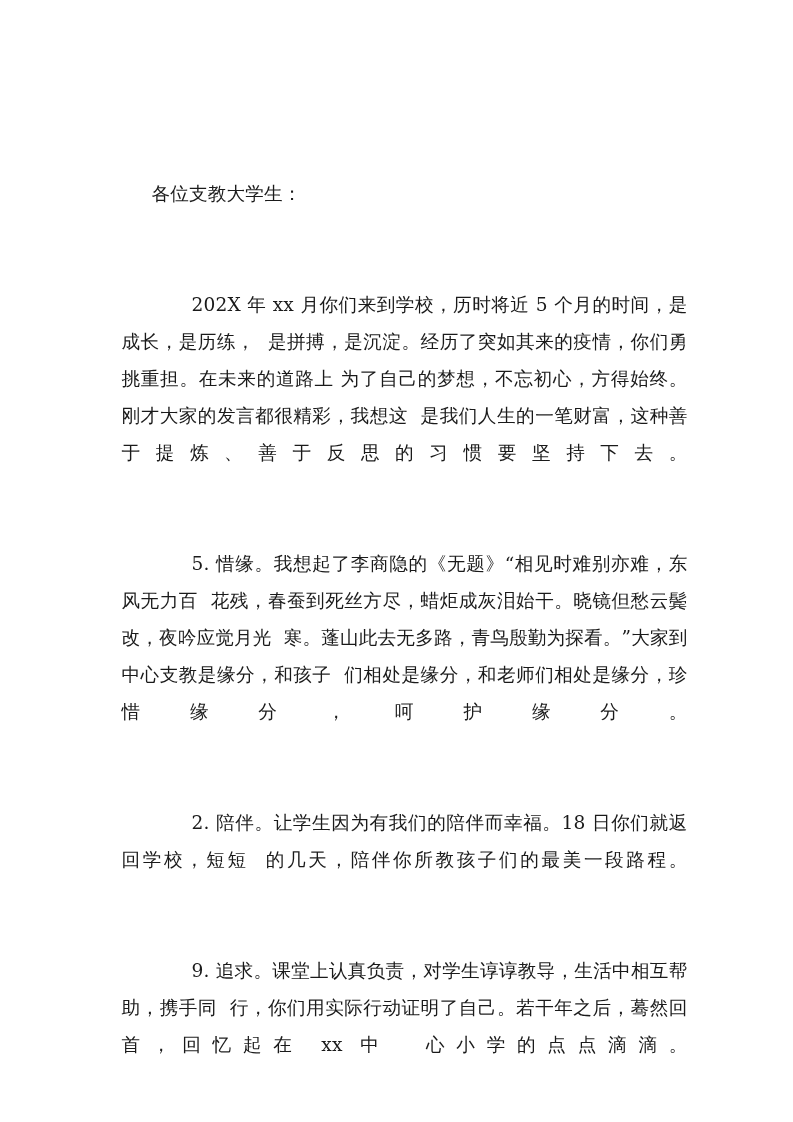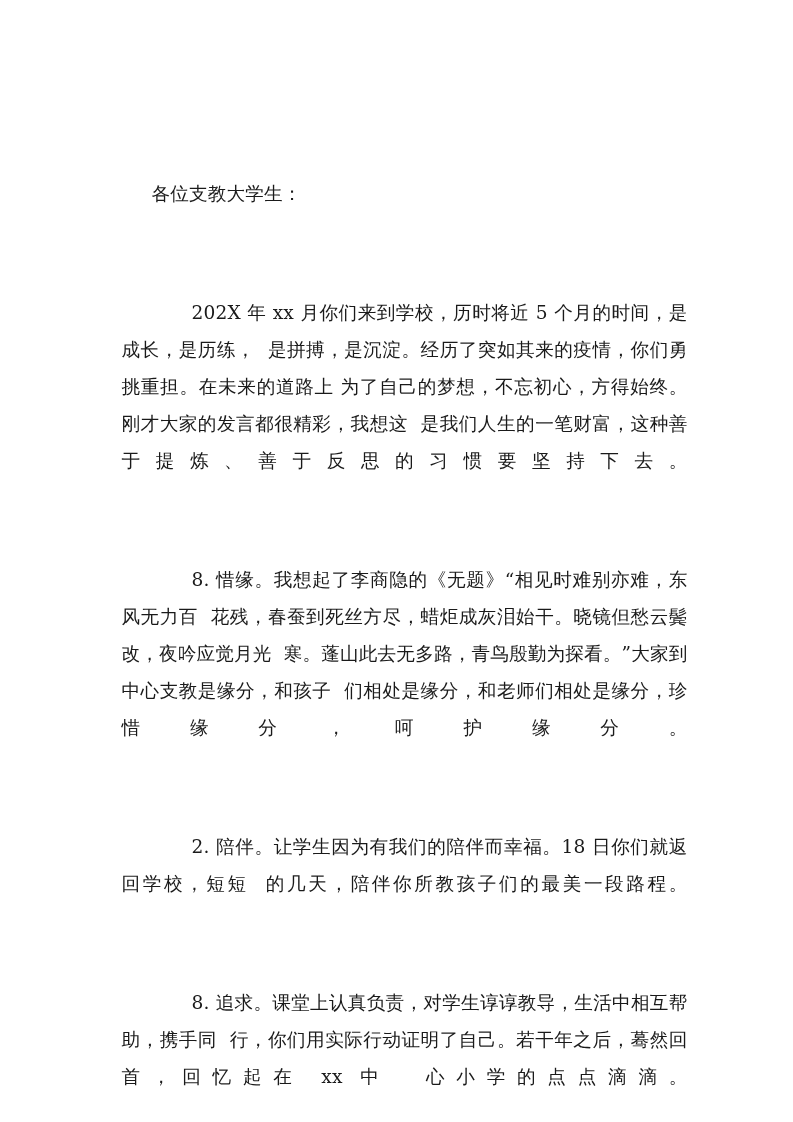--- a/index.html
+++ b/index.html
@@ -44,21 +44,20 @@
     word-break: break-all;
   }
 
   .para.salutation {
     text-indent: 30px;
     text-align: left;
   }
 
   .para.indent {
     text-indent: 70px;
-    margin-top: 8px;
   }
 
   
   .spacer {
     height: 37px;
   }
 
   
   .para::after {
     content: "";
@@ -73,24 +72,24 @@
   <div class="doc-body">
 
     <p class="para salutation">各位支教大学生：</p>
 
     <div class="spacer"></div>
 
     <p class="para indent">202X 年 xx 月你们来到学校，历时将近 5 个月的时间，是成长，是历练，  是拼搏，是沉淀。经历了突如其来的疫情，你们勇挑重担。在未来的道路上 为了自己的梦想，不忘初心，方得始终。刚才大家的发言都很精彩，我想这  是我们人生的一笔财富，这种善于提炼、善于反思的习惯要坚持下去。</p>
 
     <div class="spacer"></div>
 
-    <p class="para indent">8. 惜缘。我想起了李商隐的《无题》“相见时难别亦难，东风无力百  花残，春蚕到死丝方尽，蜡炬成灰泪始干。晓镜但愁云鬓改，夜吟应觉月光  寒。蓬山此去无多路，青鸟殷勤为探看。”大家到中心支教是缘分，和孩子  们相处是缘分，和老师们相处是缘分，珍惜缘分，呵护缘分。</p>
+    <p class="para indent">5. 惜缘。我想起了李商隐的《无题》“相见时难别亦难，东风无力百  花残，春蚕到死丝方尽，蜡炬成灰泪始干。晓镜但愁云鬓改，夜吟应觉月光  寒。蓬山此去无多路，青鸟殷勤为探看。”大家到中心支教是缘分，和孩子  们相处是缘分，和老师们相处是缘分，珍惜缘分，呵护缘分。</p>
 
     <div class="spacer"></div>
 
     <p class="para indent">2. 陪伴。让学生因为有我们的陪伴而幸福。18 日你们就返回学校，短短  的几天，陪伴你所教孩子们的最美一段路程。</p>
 
     <div class="spacer"></div>
 
-    <p class="para indent">8. 追求。课堂上认真负责，对学生谆谆教导，生活中相互帮助，携手同  行，你们用实际行动证明了自己。若干年之后，蓦然回首，回忆起在 xx 中  心小学的点点滴滴。</p>
+    <p class="para indent">9. 追求。课堂上认真负责，对学生谆谆教导，生活中相互帮助，携手同  行，你们用实际行动证明了自己。若干年之后，蓦然回首，回忆起在 xx 中  心小学的点点滴滴。</p>
 
   </div>
 </div>
 
 </body></html>

